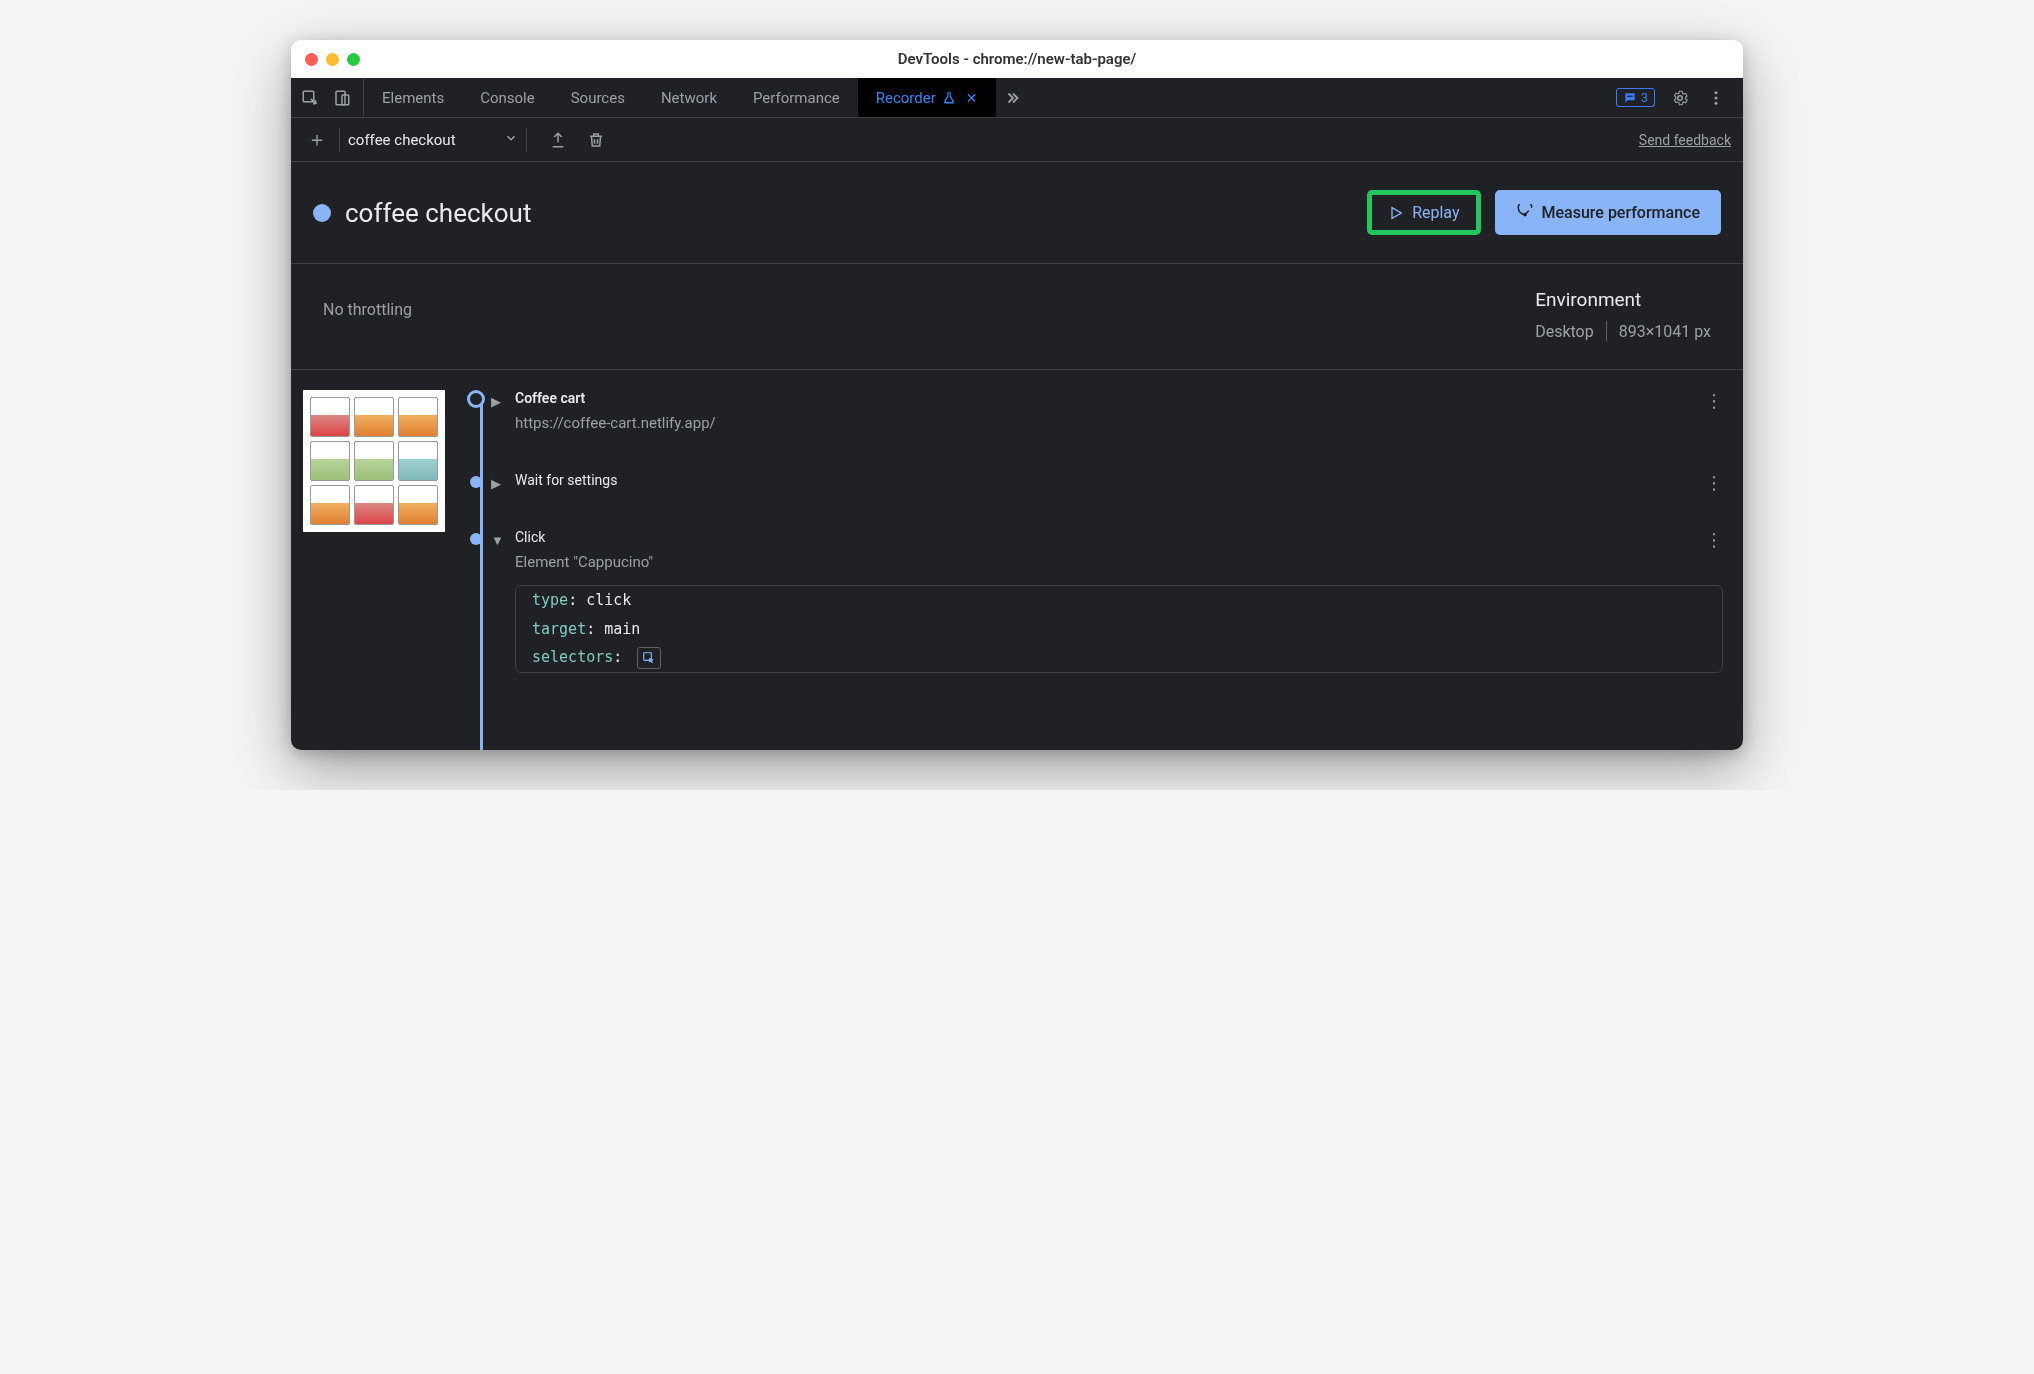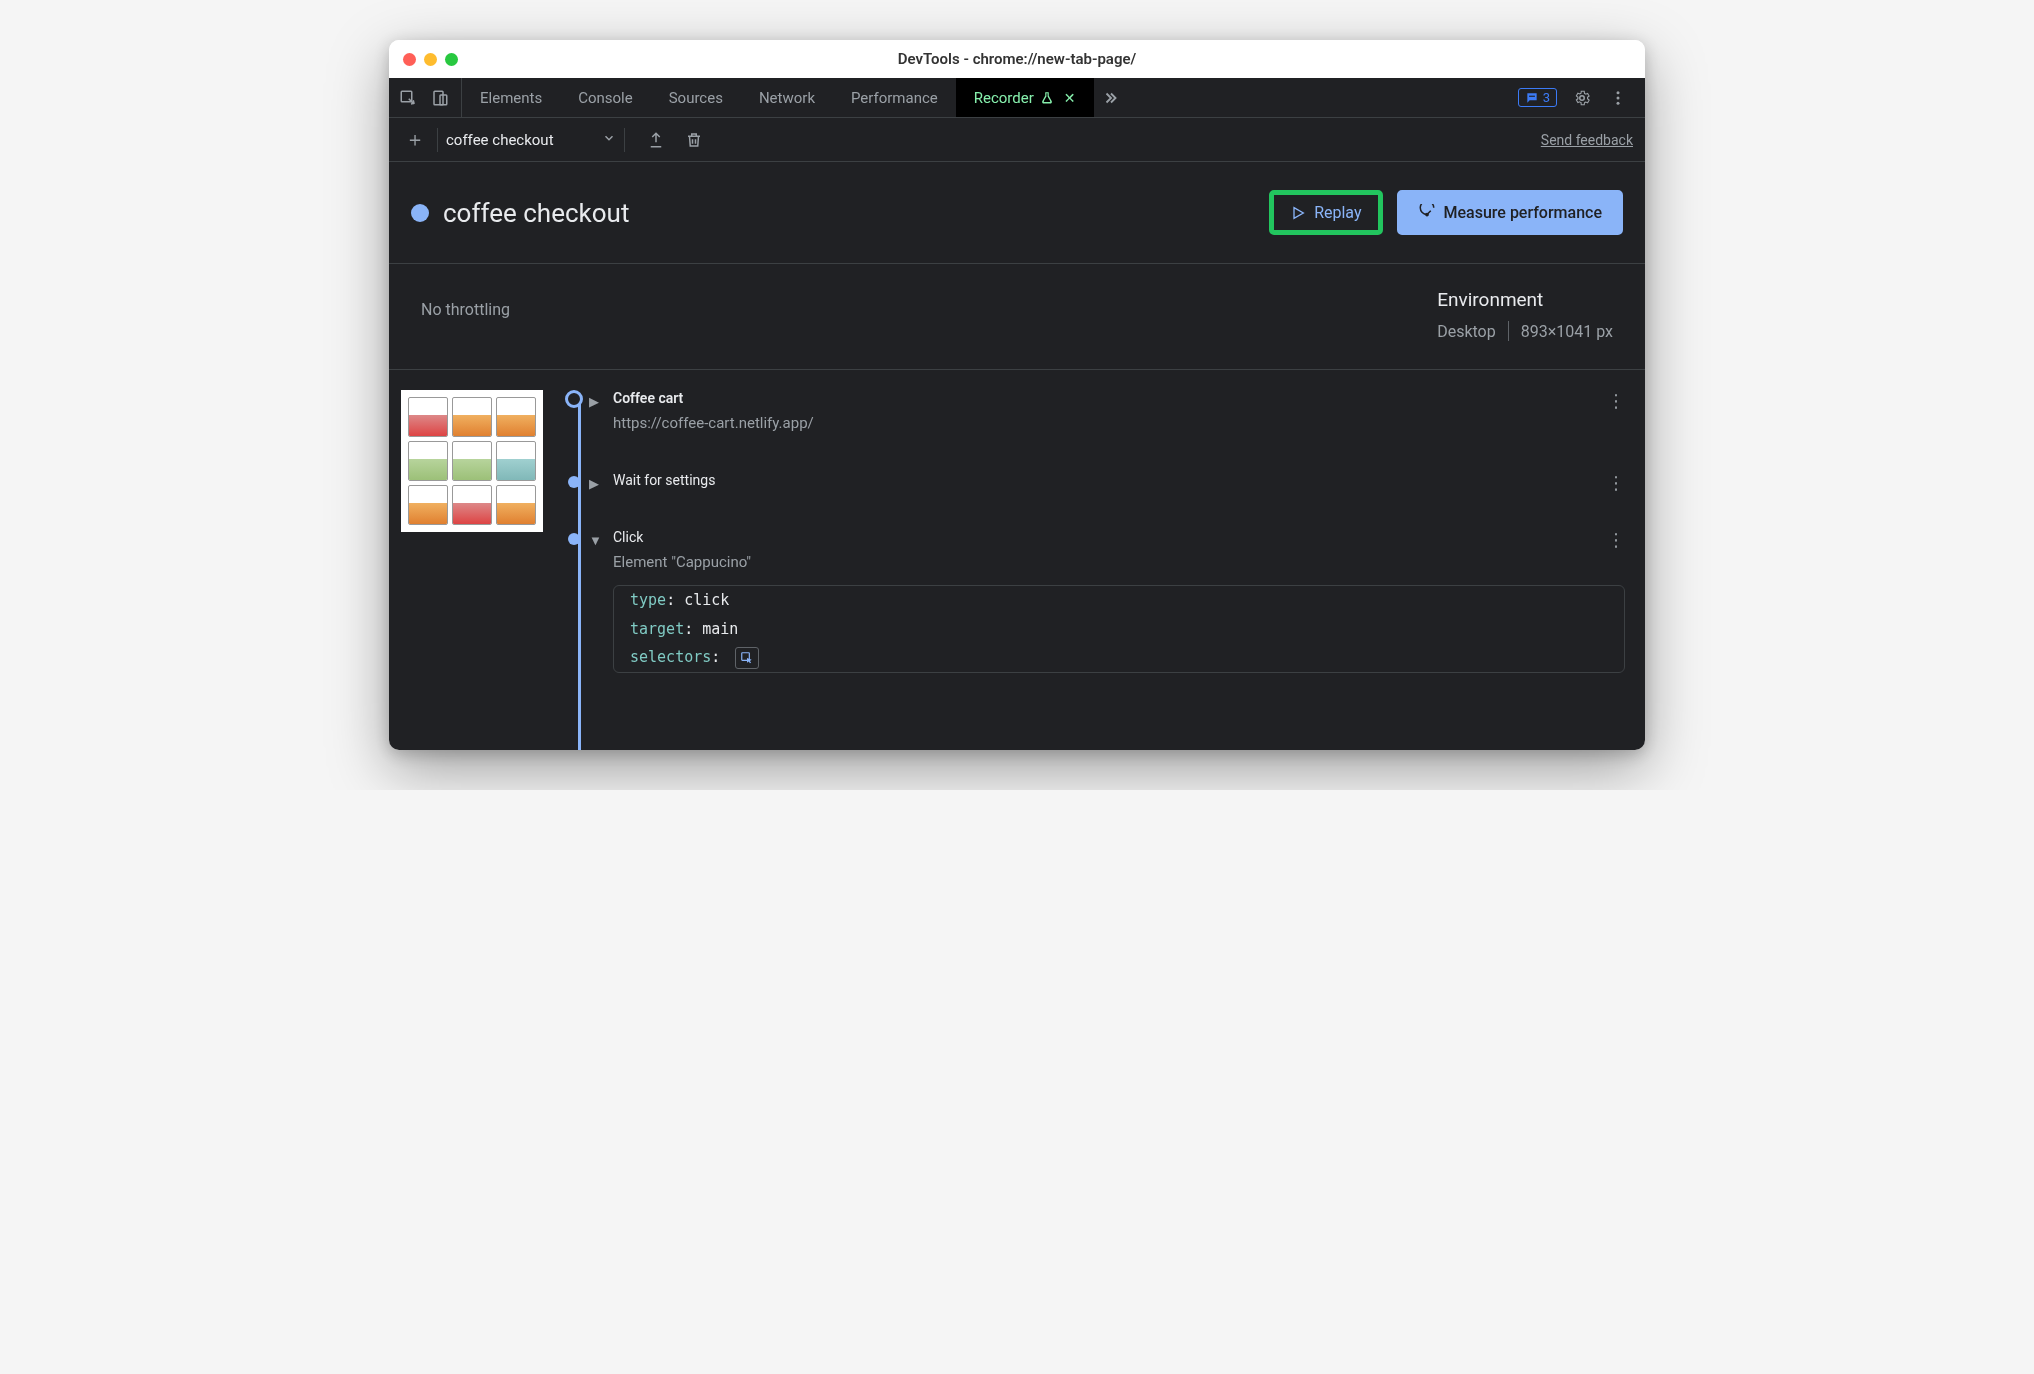--- a/index.html
+++ b/index.html
@@ -5,21 +5,21 @@
   * { box-sizing: border-box; margin: 0; padding: 0; }
   body {
     font-family: -apple-system, BlinkMacSystemFont, "Segoe UI", Roboto, sans-serif;
     background: #f5f5f5;
     display: flex;
     justify-content: center;
     align-items: flex-start;
     padding: 40px;
   }
   .window {
-    width: 1256px;
+    width: 1452px;
     background: #fff;
     border-radius: 10px;
     overflow: hidden;
     box-shadow: 0 20px 60px rgba(0,0,0,0.35), 0 4px 16px rgba(0,0,0,0.2);
   }
   .titlebar {
     height: 38px;
     display: flex;
     align-items: center;
     padding: 0 14px;
@@ -46,21 +46,21 @@
     gap: 0;
   }
   .tabbar-left { display: flex; align-items: center; gap: 10px; padding-right: 10px; border-right: 1px solid #3c4043; height: 100%; }
   .ic-btn { width: 22px; height: 22px; display: inline-flex; align-items: center; justify-content: center; color: #9aa0a6; cursor: pointer; }
   .ic-btn svg { width: 18px; height: 18px; }
   .tabs { display: flex; align-items: stretch; height: 100%; }
   .tab {
     display: flex; align-items: center; gap: 6px;
     padding: 8px 18px; font-size: 15px; color: #9aa0a6; cursor: pointer; height: 100%;
   }
-  .tab.active { background: #000; color: #86efac; }
+  .tab.active { background: #000; color: #3b82f6; }
   .tab .beaker { width: 14px; height: 14px; }
   .tab .close-x { font-size: 14px; margin-left: 4px; }
   .overflow { margin-left: 6px; }
   .tabbar-right { margin-left: auto; display: flex; align-items: center; gap: 14px; padding-right: 8px;}
   .issues-badge {
     display: flex; align-items: center; gap: 4px;
     border: 1px solid #3c7bf6; border-radius: 3px;
     padding: 1px 6px; color: #3c7bf6; font-size: 13px;
   }
   .issues-badge svg { width: 14px; height: 14px; }

